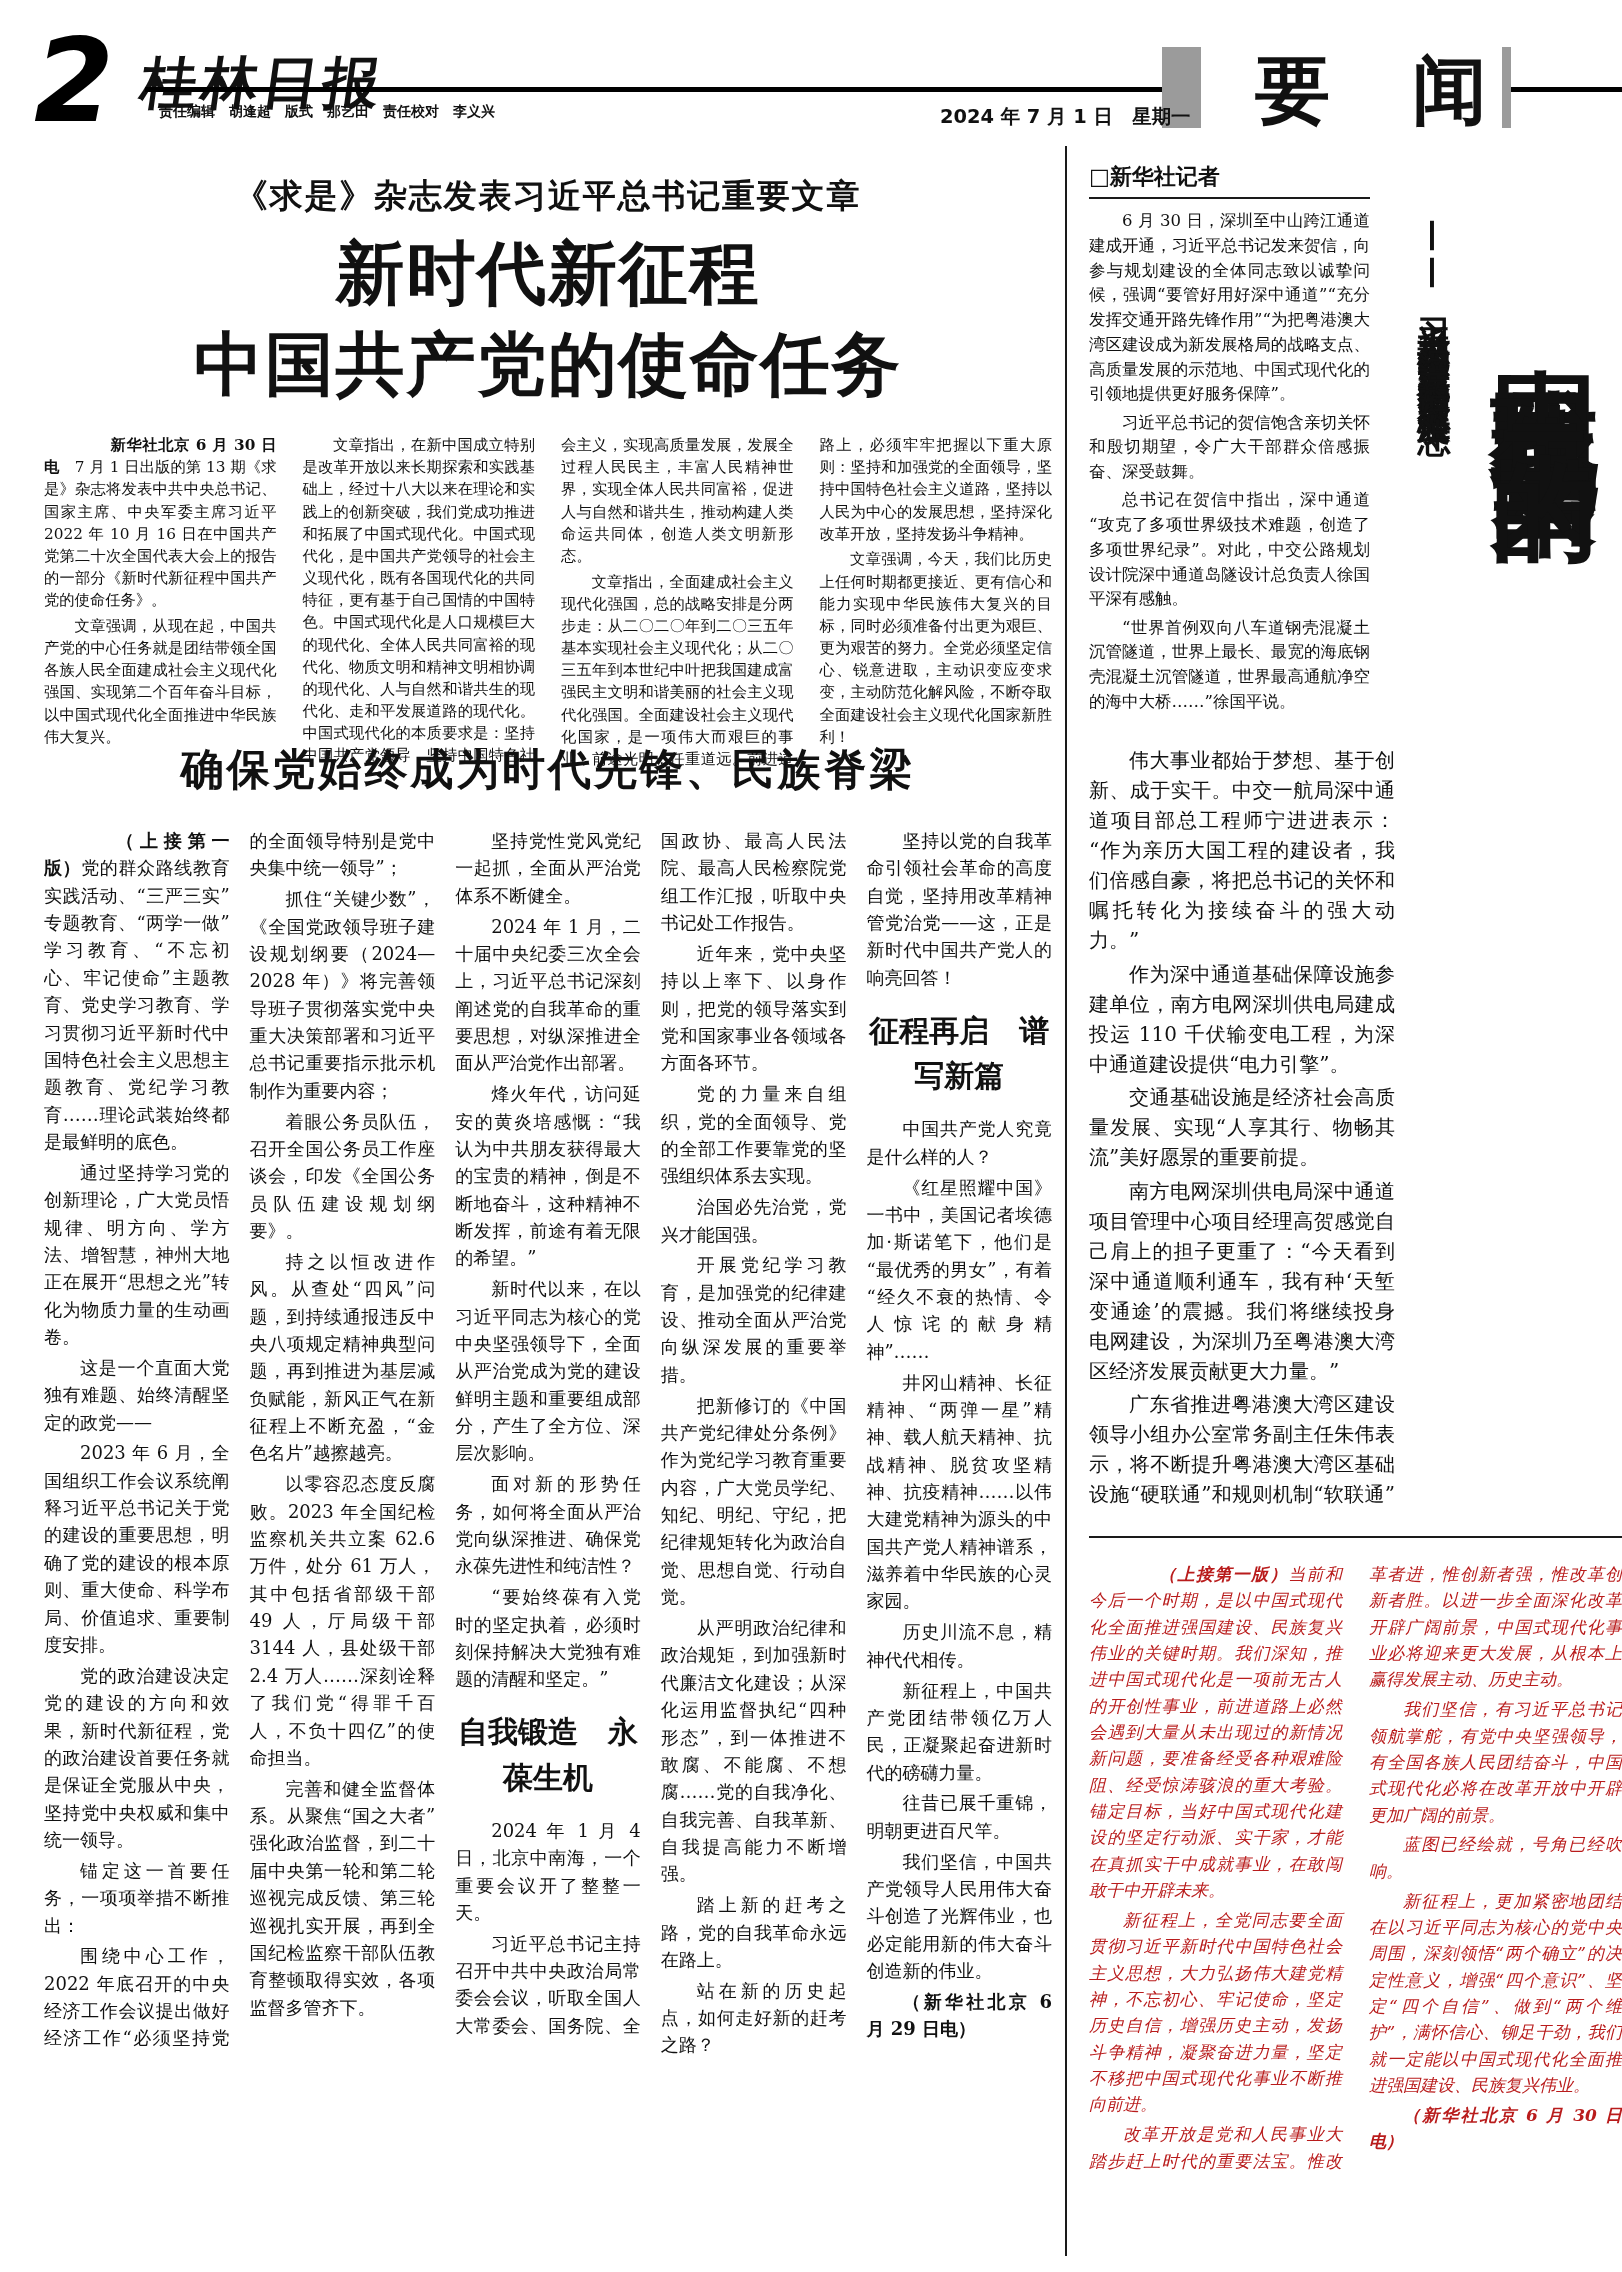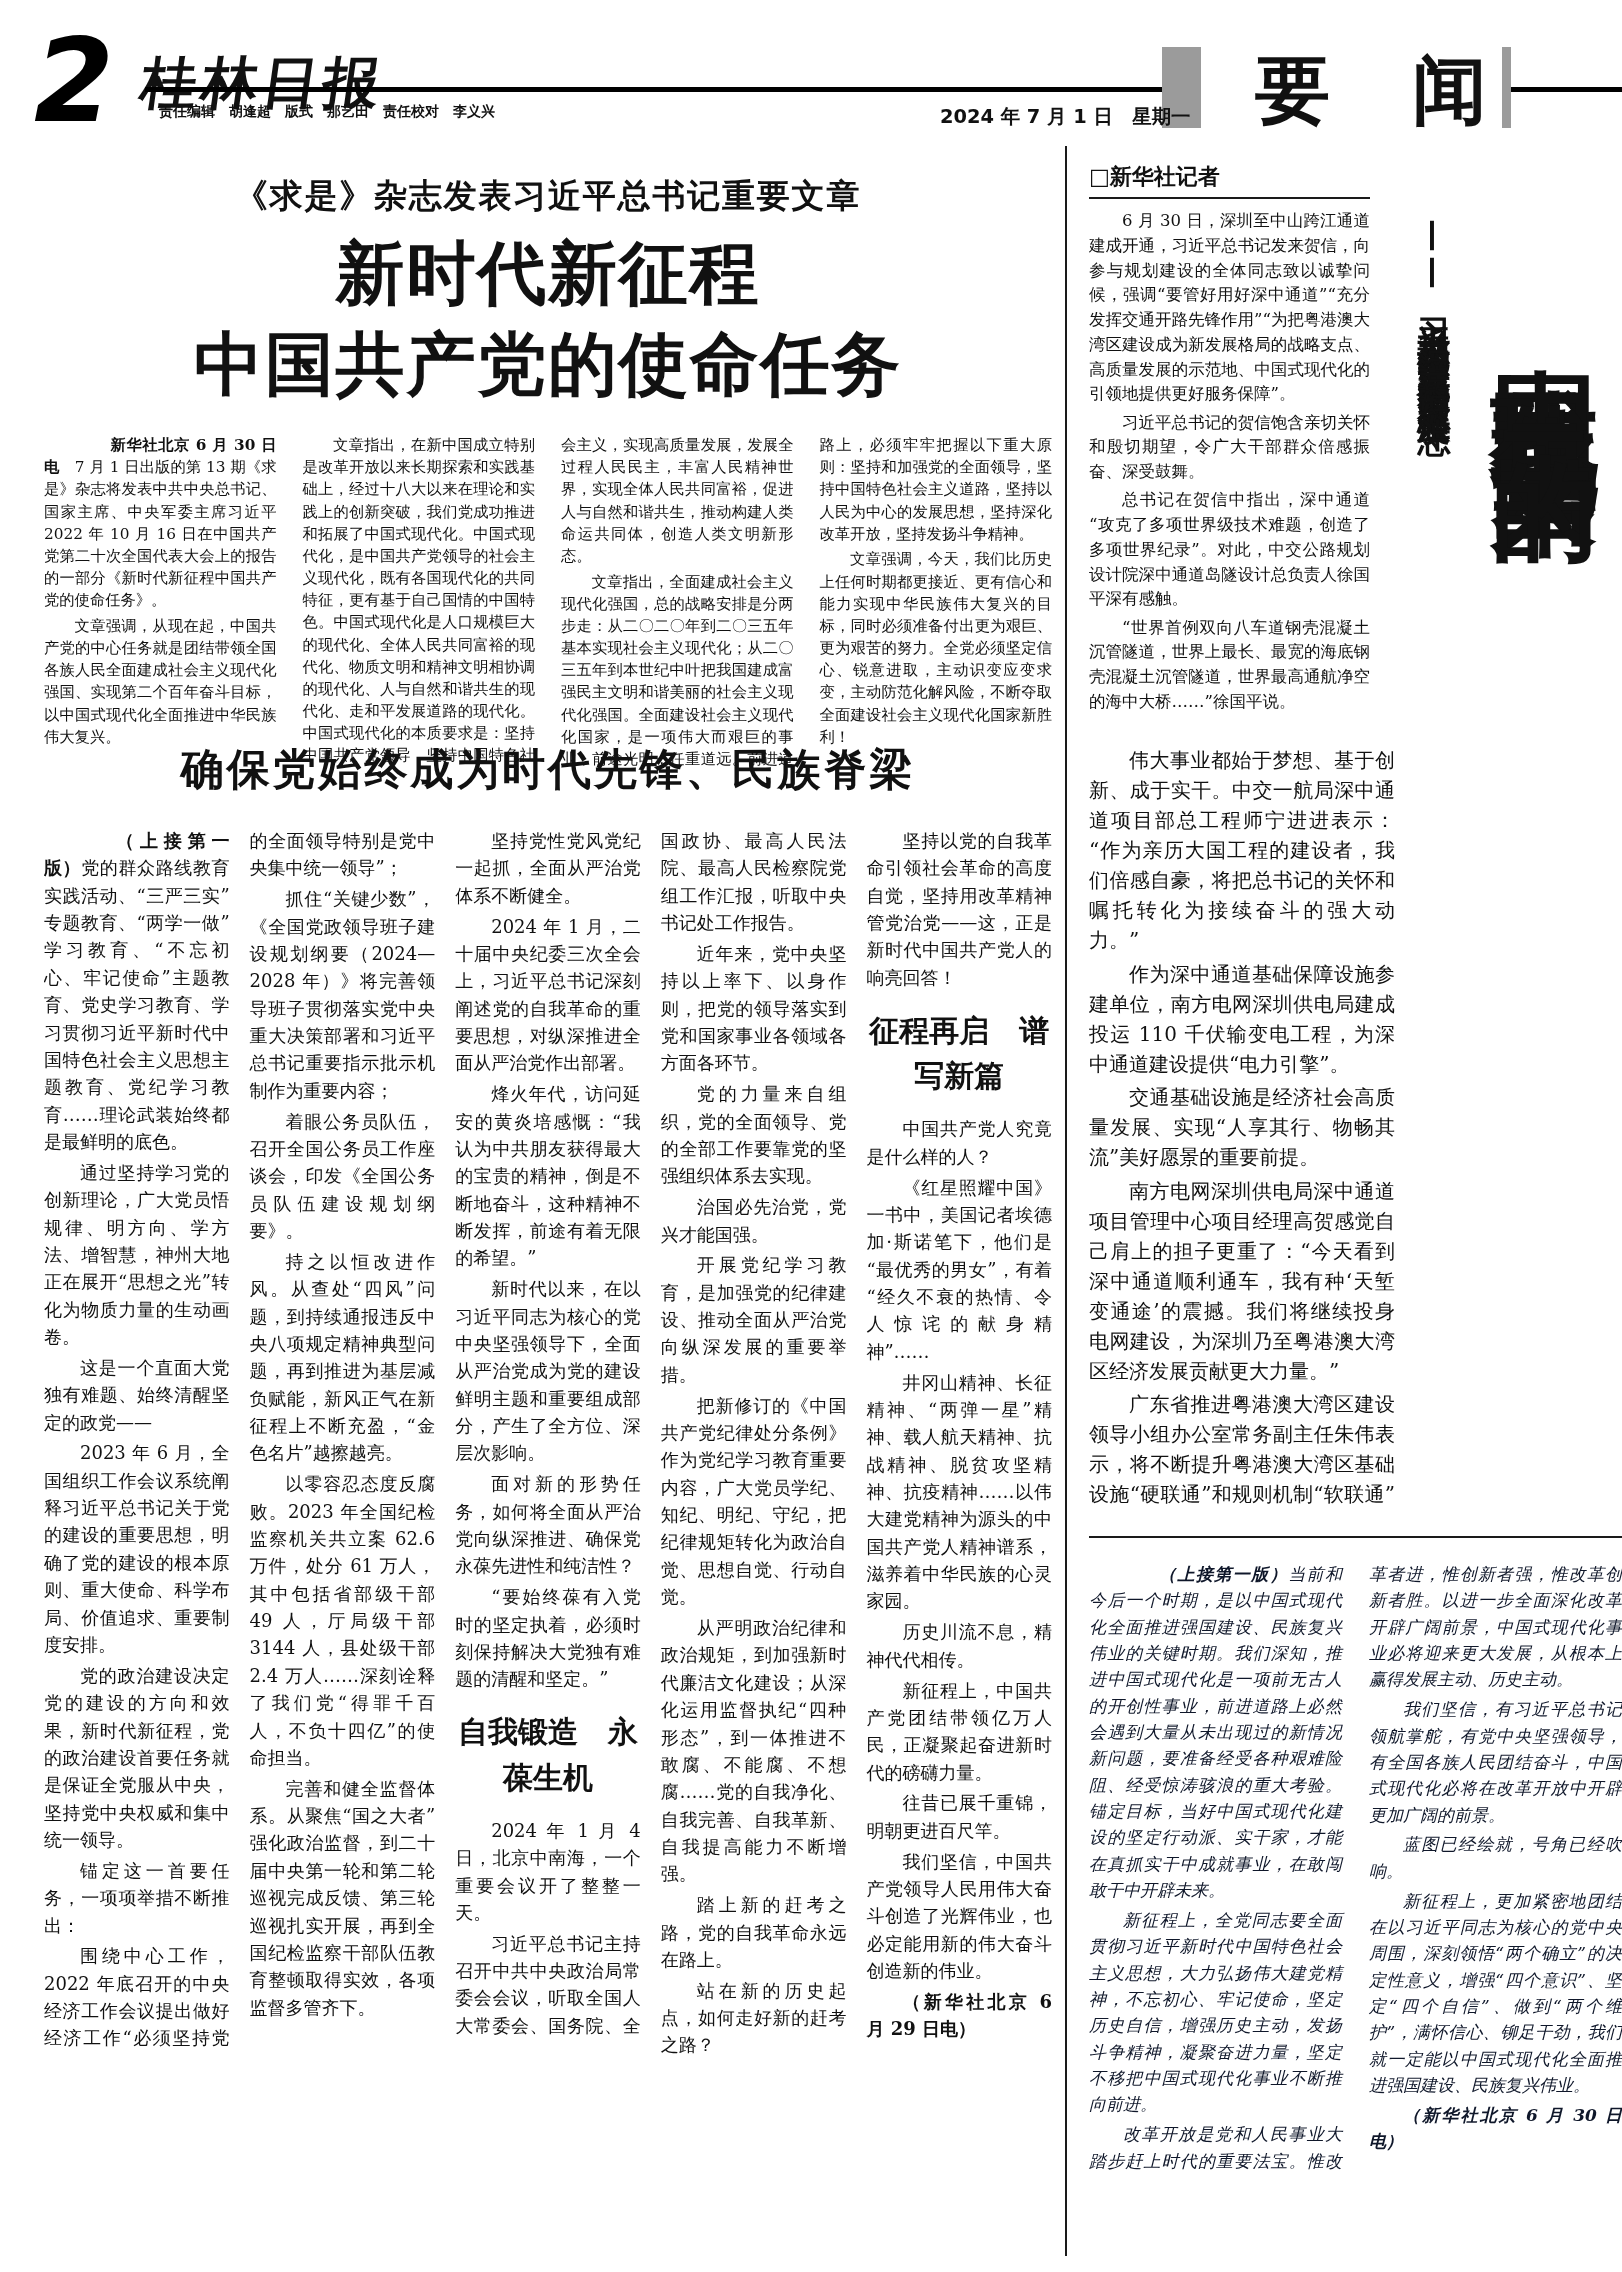--- a/index.html
+++ b/index.html
@@ -57,21 +57,21 @@
            font-size:20px;line-height:1.5;text-align:justify;overflow:hidden;}
   .a3-vsub{position:absolute;left:1411px;top:219px;height:1199px;writing-mode:vertical-rl;
            font-size:33px;font-weight:bold;letter-spacing:4.1px;}
   .a3-vtitle{position:absolute;left:1474px;top:282px;height:1246px;writing-mode:vertical-rl;
              font-family:"DejaVu Sans",sans-serif;font-weight:900;font-size:107px;letter-spacing:9.4px;}
 
   
   .a4-rule{position:absolute;left:1089px;top:1536px;width:533px;height:1.8px;background:#1a1a1a;}
   .a4{position:absolute;left:1089px;top:1561px;width:533px;height:693px;
       column-count:2;column-gap:27px;font-size:17px;line-height:1.55;
-      font-style:italic;color:#0f172a;text-align:justify;overflow:hidden;}
+      font-style:italic;color:#b91c1c;text-align:justify;overflow:hidden;}
 </style>
 </head>
 <body>
 
 <div class="page">
 
   <div class="hdr-num">2</div>
   <div class="hdr-logo">桂林日报</div>
   <div class="hdr-rule-a"></div>
   <div class="hdr-rule-b"></div>

